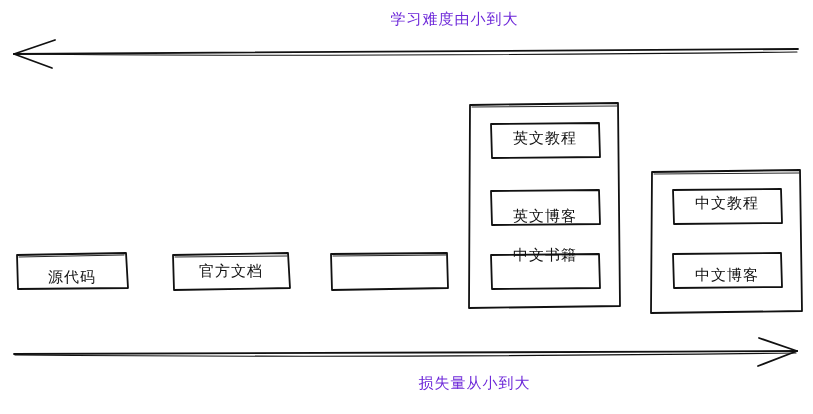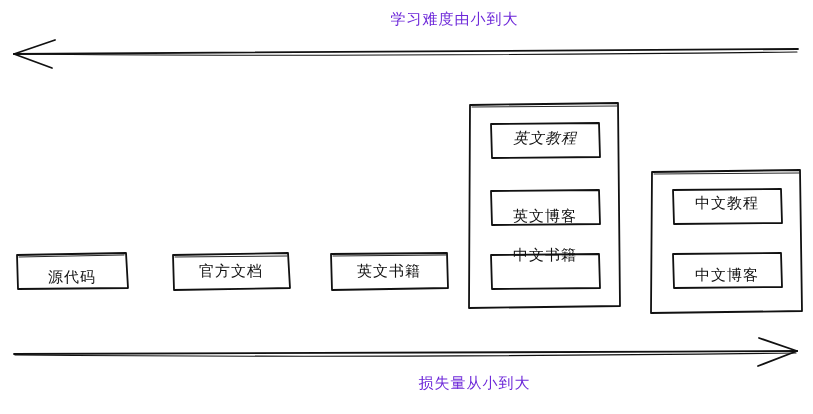--- a/index.html
+++ b/index.html
@@ -129,23 +129,22 @@
         <path d="M673 254 L 781 253 L 782 287 L 674 288 Z"></path>
       </g>
 
     </g>
   </svg>
 
   <div class="box" style="left:16px; top:253px; width:112px; height:48px;">源代码</div>
 
   <div class="box" style="left:172px; top:253px; width:118px; height:36px;">官方文档</div>
 
-  <div class="box" style="left:330px; top:253px; width:118px; height:36px;">英文书籍</div>
 
-  <div class="box" style="left:490px; top:123px; width:110px; height:30px;font-style:italic;">英文教程</div>
+  <div class="box" style="left:490px; top:123px; width:110px; height:30px;">英文教程</div>
 
   <div class="box" style="left:490px; top:190px; width:110px; height:52px;">英文博客</div>
 
   <div class="box" style="left:490px; top:241px; width:110px; height:28px;">中文书籍</div>
 
   <div class="box" style="left:672px; top:189px; width:110px; height:28px;">中文教程</div>
 
   <div class="box" style="left:672px; top:253px; width:110px; height:44px;text-align:center;">中文博客</div>
 
 </div>

